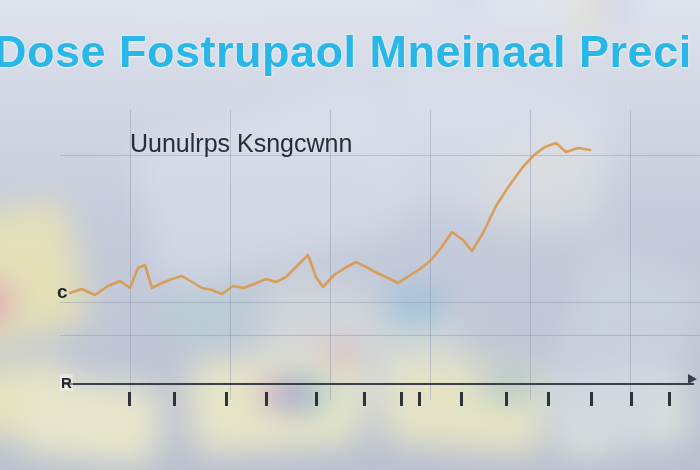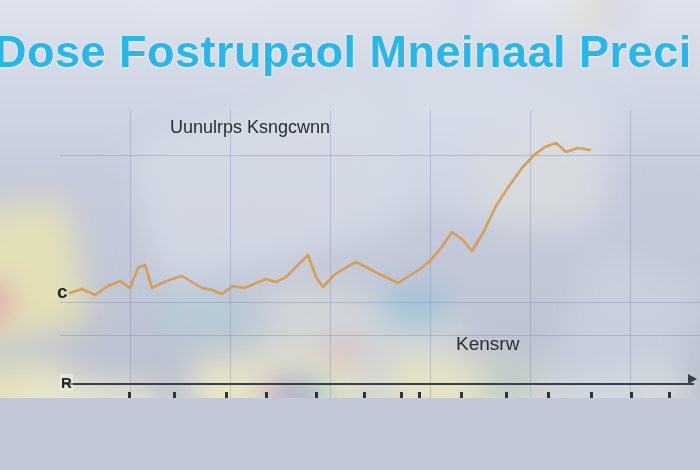--- a/index.html
+++ b/index.html
@@ -1,21 +1,21 @@
 <!DOCTYPE html>
 <html><head>
 <meta charset="utf-8">
 <style>
   html,body{margin:0;padding:0;}
   body{
     width:700px;height:470px;overflow:hidden;
     font-family:"Liberation Sans", sans-serif;
     background:#c3c8d6;
   }
-  #stage{position:relative;width:700px;height:398px;overflow:hidden;}
+  #stage{position:relative;width:700px;height:470px;overflow:hidden;}
 
   
   .bg-base{
     position:absolute;inset:0;
     background:
       linear-gradient(180deg,#d9dde8 0%,#cdd3e0 18%,#c6cbdb 42%,#c0c6d6 70%,#b9bfd0 100%);
   }
   .bg-blobs{position:absolute;inset:-40px;filter:blur(16px);opacity:.95;}
   .blob{position:absolute;border-radius:14px;}
 
@@ -68,21 +68,21 @@
     border-left:9px solid #3b3f4a;border-top:5px solid transparent;border-bottom:5px solid transparent;
   }
   .tick{position:absolute;top:392px;width:3px;height:14px;background:#2e323c;}
   .axis-origin{
     position:absolute;left:60px;top:374px;font-size:15px;font-weight:bold;color:#23262e;
     background:rgba(255,255,255,.35);padding:0 1px;
   }
 
   
   .lbl{position:absolute;color:#2a2d35;white-space:nowrap;}
-  .lbl-a{left:130px;top:117px;font-size:18px;margin-left:40px;}
+  .lbl-a{left:130px;top:129px;font-size:25px;}
   .lbl-b{left:92px;top:205px;font-size:21px;}
   .lbl-c{left:456px;top:333px;font-size:19px;}
   .ylbl{position:absolute;left:57px;top:281px;font-size:19px;font-weight:bold;color:#23262e;}
 
   svg.series{position:absolute;left:0;top:0;width:700px;height:470px;}
 </style>
 </head>
 <body>
 
 <div id="stage">
@@ -146,16 +146,15 @@
   <div class="tick" style="left:400px"></div>
   <div class="tick" style="left:418px"></div>
   <div class="tick" style="left:460px"></div>
   <div class="tick" style="left:505px"></div>
   <div class="tick" style="left:547px"></div>
   <div class="tick" style="left:590px"></div>
   <div class="tick" style="left:630px"></div>
   <div class="tick" style="left:668px"></div>
 
   <div class="lbl lbl-a">Uunulrps Ksngcwnn</div>
-  <div class="lbl lbl-c">Kensrw</div>
   <div class="ylbl">c</div>
 
 </div>
 
 </body></html>

